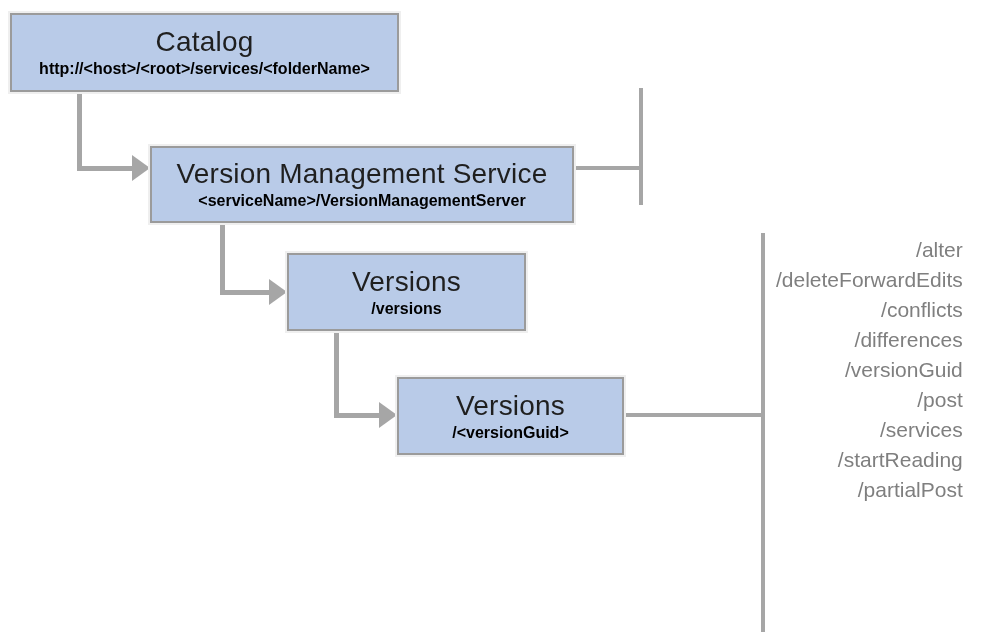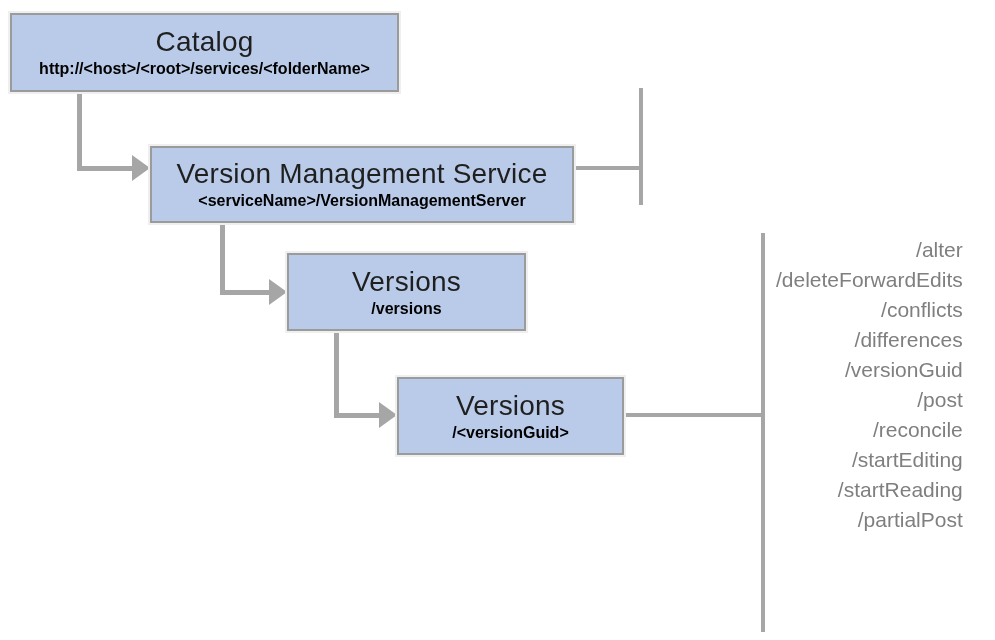--- a/index.html
+++ b/index.html
@@ -126,19 +126,18 @@
   </div>
 
 
   <div class="ops" id="ops-version">
     <div class="op">/alter</div>
     <div class="op">/deleteForwardEdits</div>
     <div class="op">/conflicts</div>
     <div class="op">/differences</div>
     <div class="op">/versionGuid</div>
     <div class="op">/post</div>
-    <div class="op">/reconcile</div>
-    <div class="op">/startEditing</div>
+    <div class="op">/services</div>
     <div class="op">/startReading</div>
     <div class="op">/partialPost</div>
   </div>
 
 </div>
 
 </body></html>

